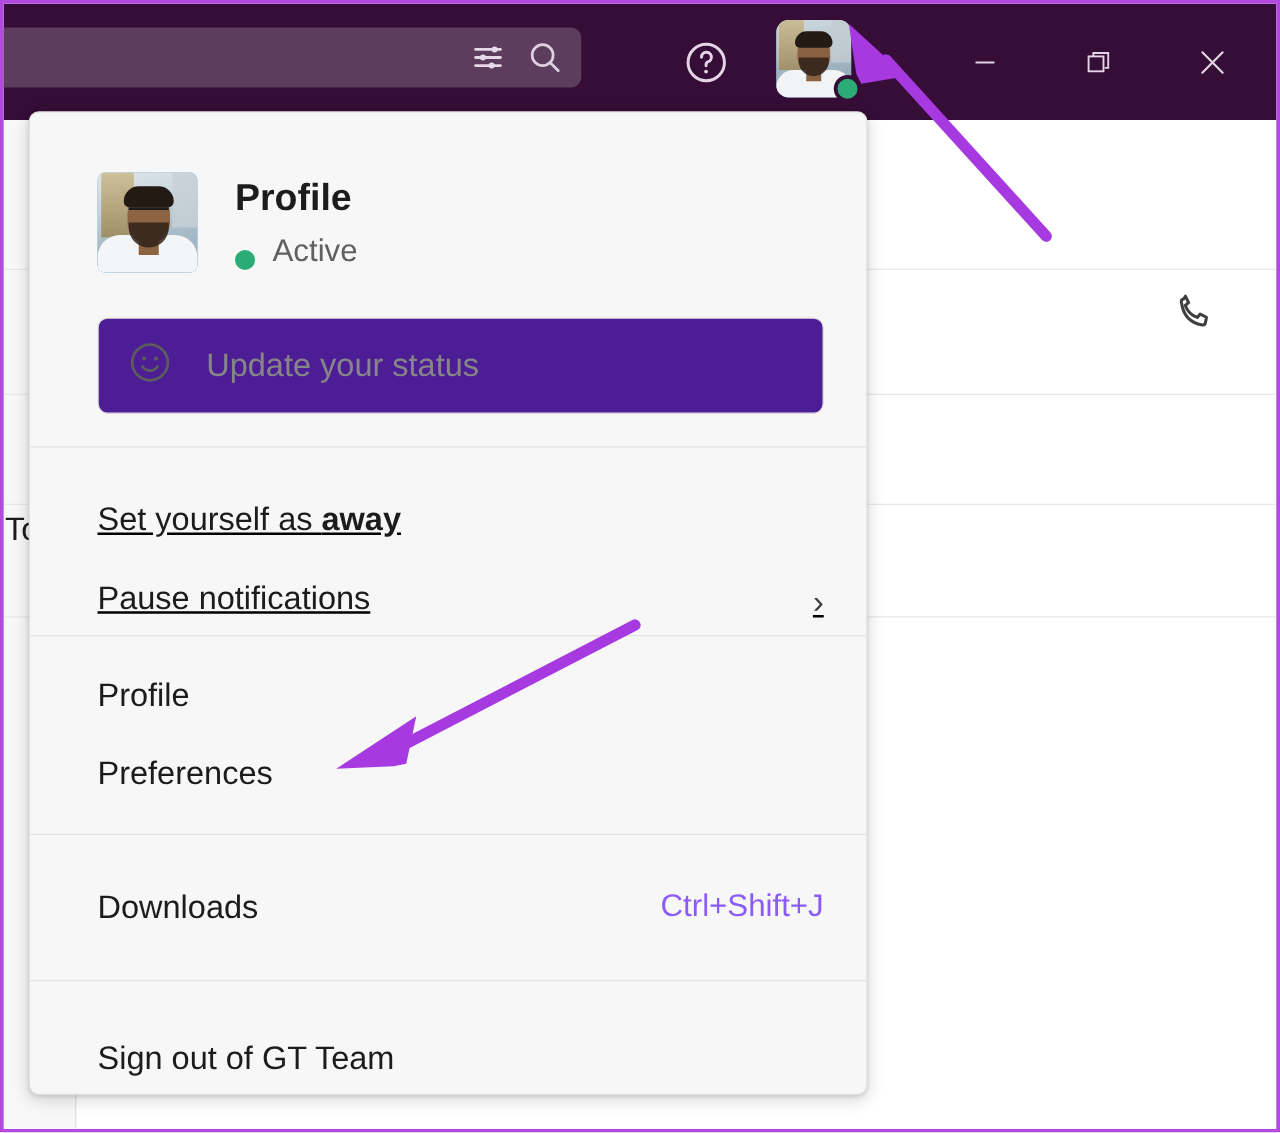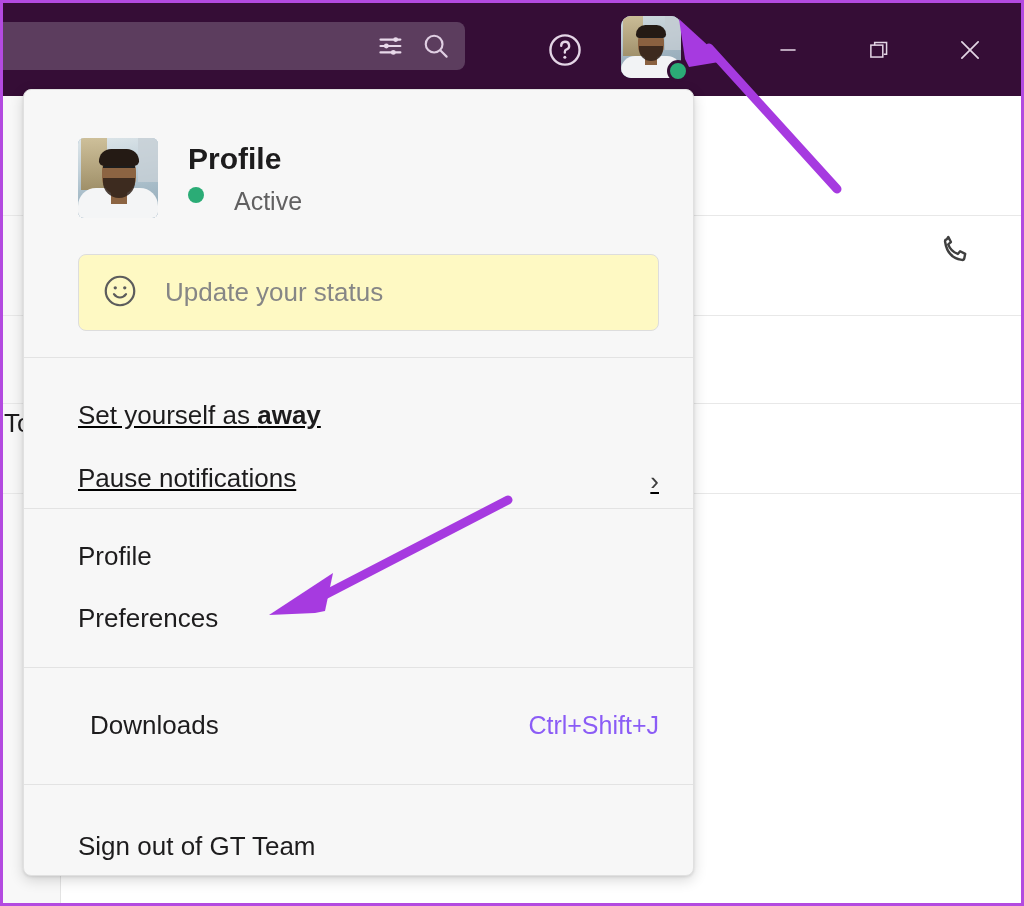--- a/index.html
+++ b/index.html
@@ -197,41 +197,40 @@
 
   #profile-text { margin-left: 30px; padding-top: 4px; }
   #profile-name {
     font-size: 30px;
     font-weight: bold;
     color: #1d1c1d;
     line-height: 1.1;
   }
   #presence-row {
     display: flex;
-    align-items: flex-start;
+    align-items: flex-end;
     margin-top: 12px;
-    gap: 16px;
   }
   #presence-dot {
     width: 16px; height: 16px;
     border-radius: 50%;
     background: #2bac76;
     flex: 0 0 auto;
   }
   #presence-label {
     margin-left: 14px;
     font-size: 25px;
     color: #616061;
   }
 
   
   #status-box {
     margin: 0 34px 0 54px;
     height: 77px;
-    background: #fef9c3;
+    background: #4c1d95;
     border: 1px solid #dddddd;
     border-radius: 8px;
     display: flex;
     align-items: center;
     padding-left: 22px;
   }
   #status-placeholder {
     margin-left: 26px;
     font-size: 26px;
     color: #868686;
@@ -255,21 +254,21 @@
     color: #8b5cf6;
   }
   .chev {
     font-size: 26px;
     color: #3d3d3d;
     line-height: 1;
   }
   .sec-pad-bot { padding-bottom: 14px; align-items: flex-end; }
   #sec-toggle { margin-top: 26px; text-decoration: underline; }
   #sec-account { padding: 16px 0 18px 0; }
-  #sec-downloads { padding: 26px 0 28px 12px; }
+  #sec-downloads { padding: 26px 0 28px 0; }
   #sec-signout { padding: 30px 0 0 0; }
   #sec-status { padding-top: 10px; padding-bottom: 26px; }
 
   
   #annotations {
     position: absolute;
     left: 0; top: 0;
     width: 1024px; height: 906px;
     z-index: 30;
     pointer-events: none;

